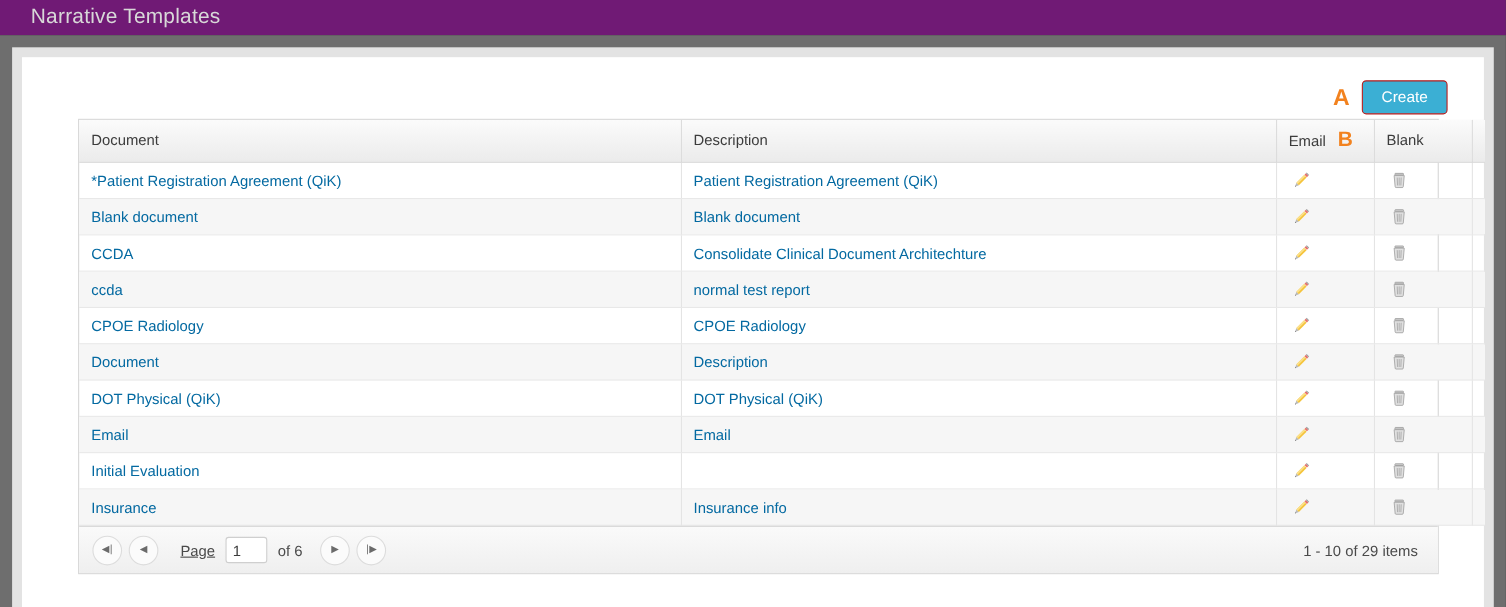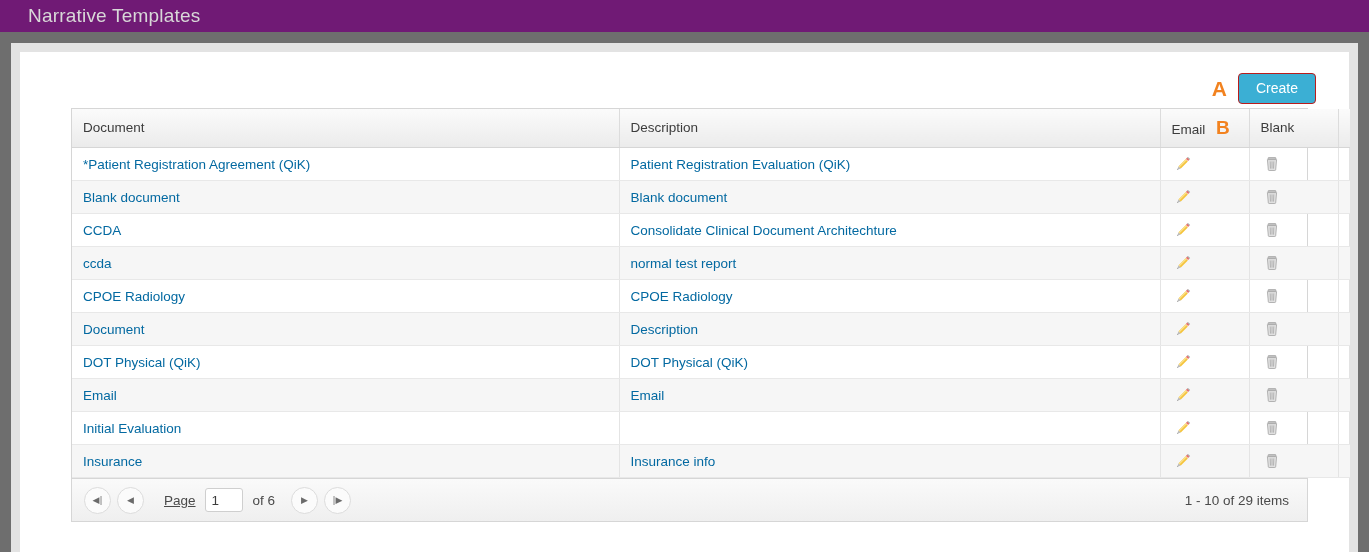--- a/index.html
+++ b/index.html
@@ -230,21 +230,21 @@
                 <span>Email</span>
                 <span class="annot" style="margin-left:7px;font-size:19px;">B</span>
               </th>
               <th><span>Blank</span></th>
               <th class="last-col"></th>
             </tr>
           </thead>
           <tbody id="grid-body">
               <tr class="">
                 <td>*Patient Registration Agreement (QiK)</td>
-                <td>Patient Registration Evaluation (QiK)</td>
+                <td>Patient Registration Agreement (QiK)</td>
                 <td class="icon-cell"><span class="icon-btn"><svg width="18" height="18" viewBox="0 0 18 18">
                       <polygon points="3.2,14.8 4.6,11.2 6.8,13.4" fill="#b9b9b9"></polygon>
                       <polygon points="3.2,14.8 4.3,14.4 3.6,13.7" fill="#6d6d6d"></polygon>
                       <polygon points="4.6,11.2 11.6,4.2 13.8,6.4 6.8,13.4" fill="#f5c43c"></polygon>
                       <polygon points="4.6,11.2 11.6,4.2 12.7,5.3 5.7,12.3" fill="#fbe08a"></polygon>
                       <polygon points="11.9,3.9 13.2,2.6 15.4,4.8 14.1,6.1" fill="#e8716b"></polygon>
                       <polygon points="13.2,2.6 13.9,1.9 16.1,4.1 15.4,4.8" fill="#9d9d9d"></polygon>
                     </svg></span></td>
                 <td class="icon-cell"><span class="icon-btn"><svg width="18" height="18" viewBox="0 0 18 18">
                       <rect x="5.1" y="2.6" width="7.8" height="1.6" rx="0.5" fill="#cfcfcf" stroke="#9a9a9a" stroke-width="0.7"></rect>

